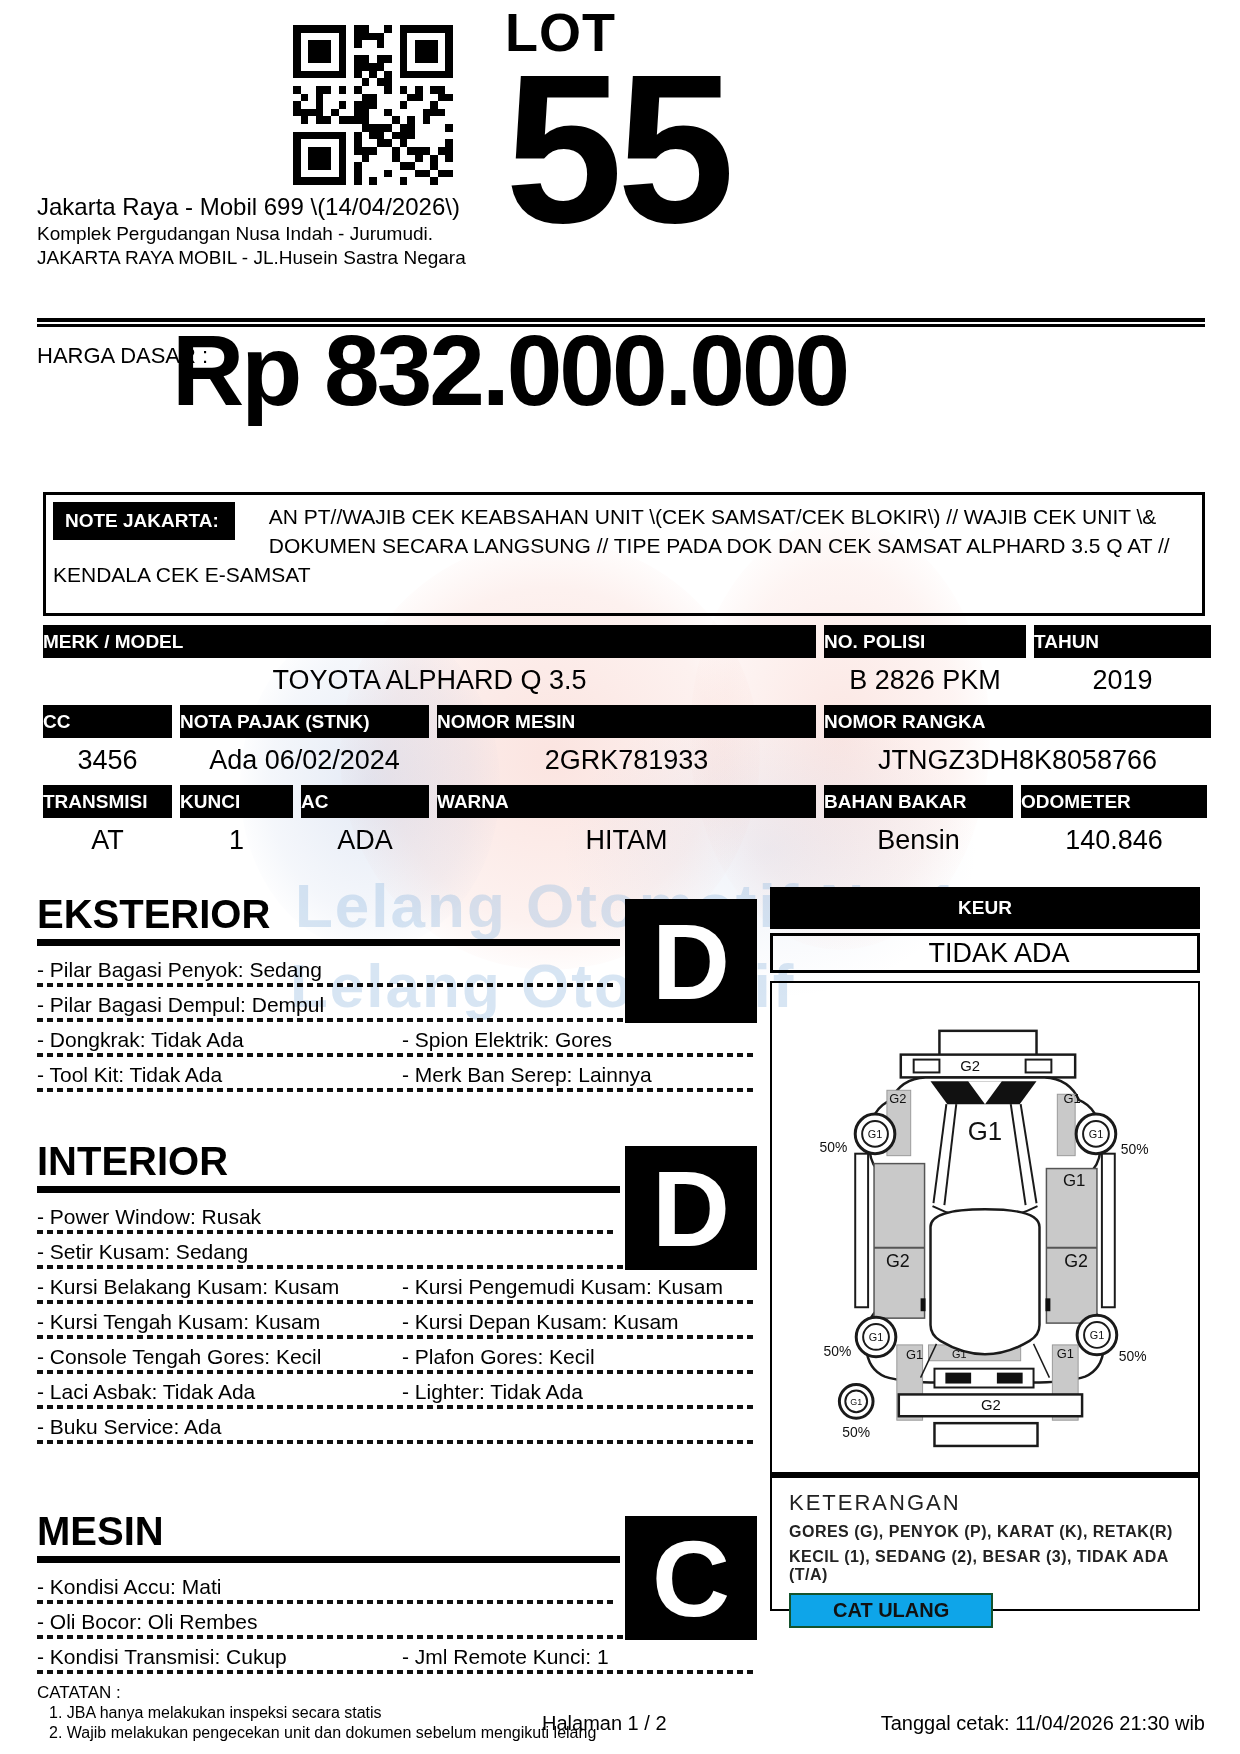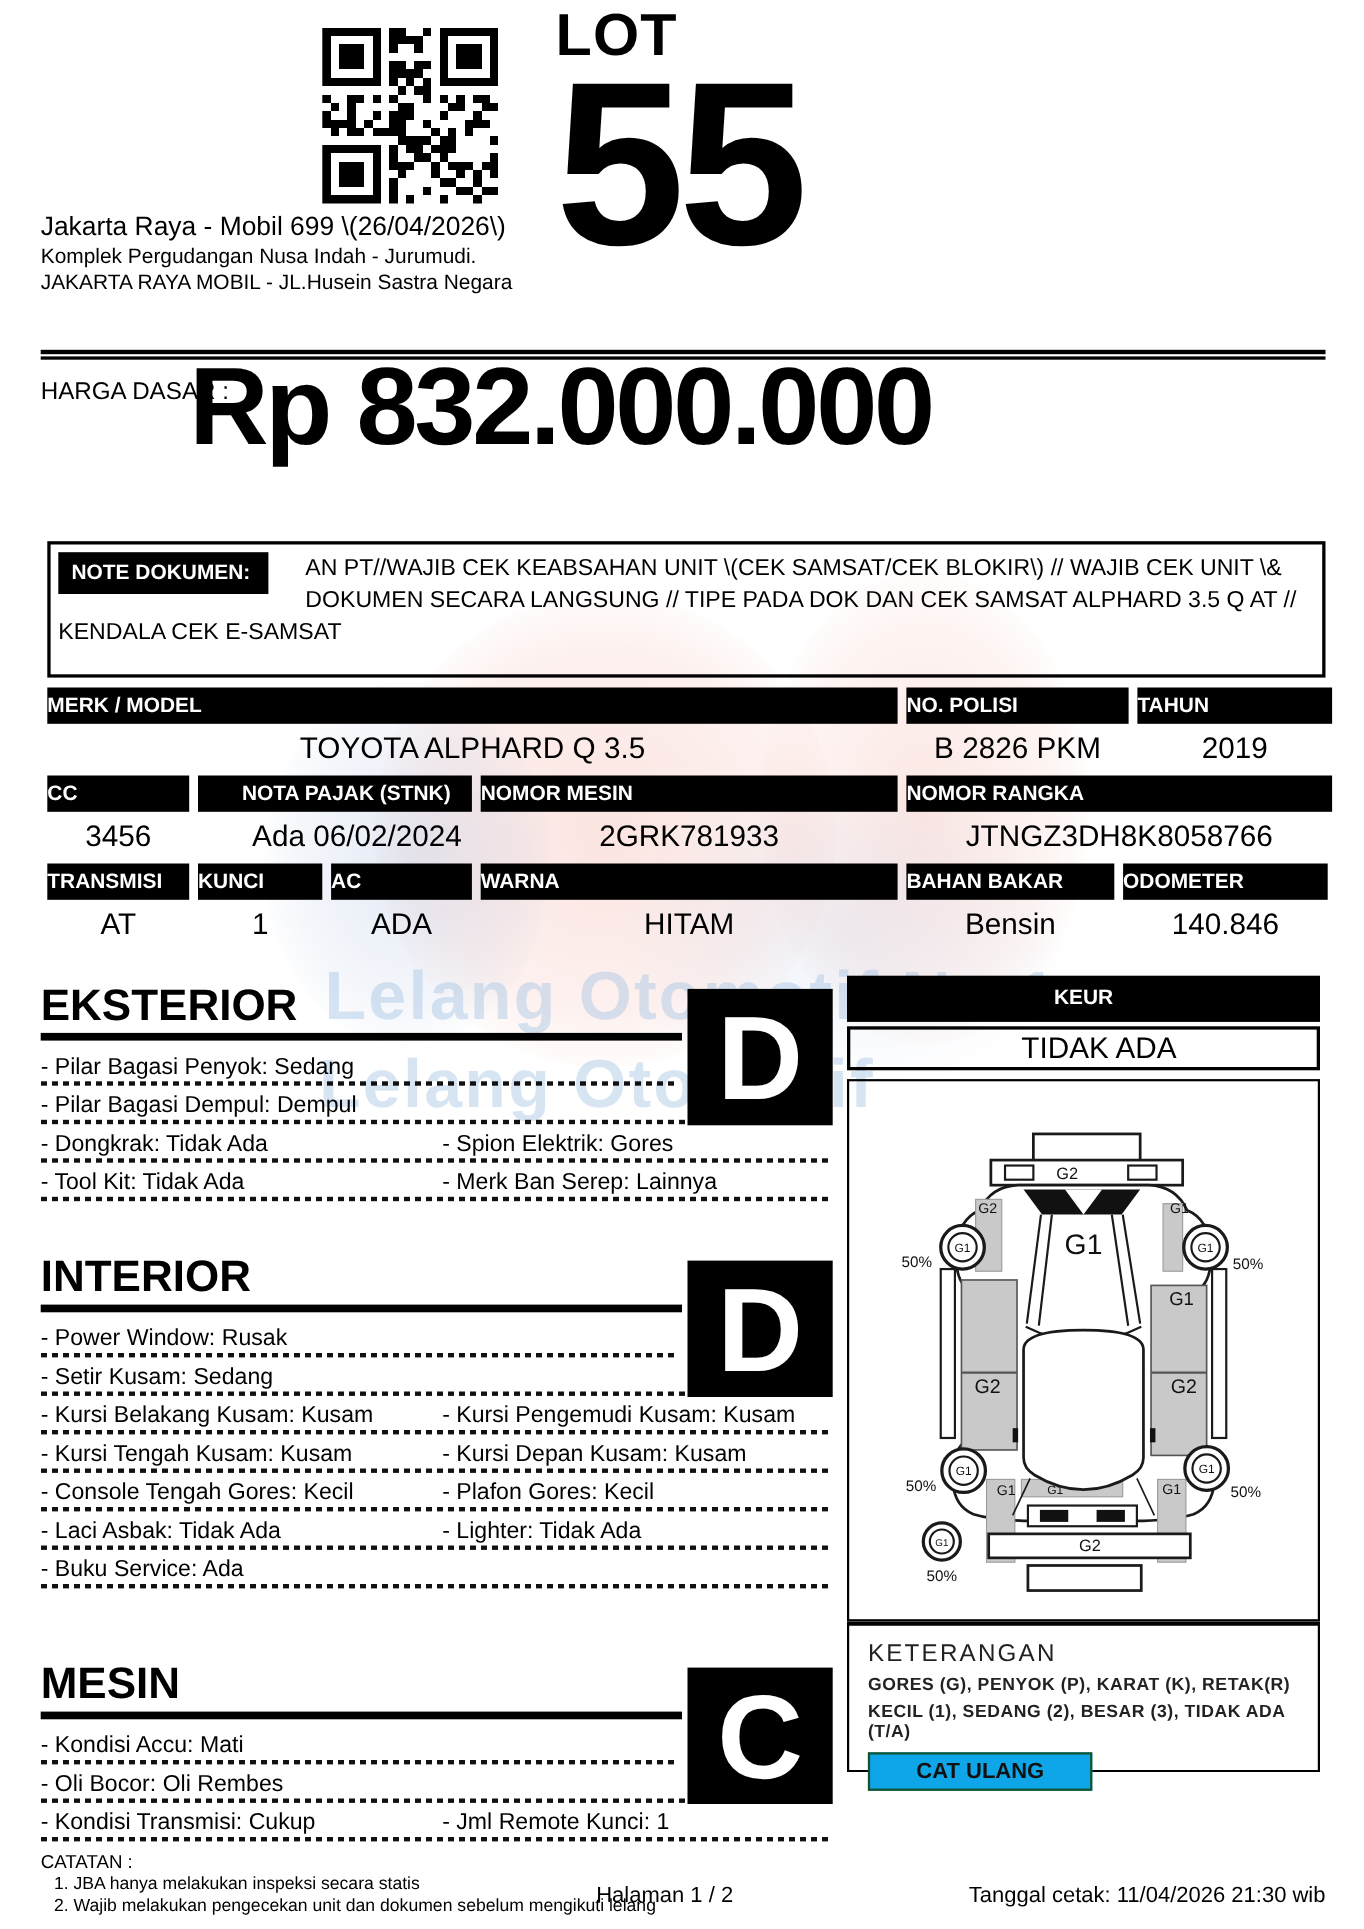--- a/index.html
+++ b/index.html
@@ -49,21 +49,21 @@
   .note-chip { float:left; background:#000; color:#fff; font-weight:bold; font-size:19px;
     padding:4px 16px 5px 12px; margin:0 34px 2px 0; }
 
   
   .spec-table { margin:9px 28px 0 43px; }
   .spec-row { display:flex; gap:8px; }
   .spec-row.hdr > div { background:#000; color:#fff; font-weight:bold; font-size:19px;
     height:33px; line-height:33px; text-align:left; }
   .spec-row.val > div { font-size:27px; height:47px; line-height:44px; text-align:center; }
   .w-a1{width:773px;} .w-a2{width:202px;} .w-a3{width:177px;}
-  .w-b1{width:129px;} .w-b2{width:249px;padding-left:40px;} .w-b3{width:379px;} .w-b4{width:387px;}
+  .w-b1{width:129px;} .w-b2{width:249px;} .w-b3{width:379px;} .w-b4{width:387px;}
   .w-c1{width:129px;} .w-c2{width:113px;} .w-c3{width:128px;} .w-c4{width:379px;} .w-c5{width:189px;} .w-c6{width:186px;}
 
   
   .main { display:flex; margin:0 35px 0 37px; align-items:flex-start; }
   .left-col { width:720px; }
   .right-col { width:430px; margin-left:13px; margin-top:22px; }
 
   .section { position:relative; }
   .sec-eksterior { margin-top:28px; }
   .sec-interior { margin-top:48px; }
@@ -242,39 +242,39 @@
             <rect x="2" y="2" width="3" height="3"></rect>
             <rect x="14" y="0" width="7" height="7"></rect>
             <rect x="15" y="1" width="5" height="5" fill="#fff"></rect>
             <rect x="16" y="2" width="3" height="3"></rect>
             <rect x="0" y="14" width="7" height="7"></rect>
             <rect x="1" y="15" width="5" height="5" fill="#fff"></rect>
             <rect x="2" y="16" width="3" height="3"></rect>
           </g>
         </svg>
       <div class="head-text">
-        <div class="auction-title">Jakarta Raya - Mobil 699 \(26/04/2026\)</div>
+        <div class="auction-title">Jakarta Raya - Mobil 699 \(14/04/2026\)</div>
         <div class="venue">Komplek Pergudangan Nusa Indah - Jurumudi.</div>
         <div class="venue">JAKARTA RAYA MOBIL - JL.Husein Sastra Negara</div>
       </div>
       <div class="lot-block">
         <div class="lot-label">LOT</div>
         <div class="lot-number">55</div>
       </div>
     </div>
 
     <div class="double-rule"></div>
 
     <div class="price-row">
       <div class="price-label">HARGA DASAR :</div>
       <div class="price-value">Rp 832.000.000</div>
     </div>
 
     <div class="note-box">
-      <span class="note-chip">NOTE DOKUMEN:</span>
+      <span class="note-chip">NOTE JAKARTA:</span>
       <span>AN PT//WAJIB CEK KEABSAHAN UNIT \(CEK SAMSAT/CEK BLOKIR\) // WAJIB CEK UNIT \&amp; DOKUMEN SECARA LANGSUNG // TIPE PADA DOK DAN CEK SAMSAT ALPHARD 3.5 Q AT // KENDALA CEK E-SAMSAT</span>
     </div>
 
     <div class="spec-table">
       <div class="spec-row hdr">
         <div class="w-a1">MERK / MODEL</div>
         <div class="w-a2">NO. POLISI</div>
         <div class="w-a3">TAHUN</div>
       </div>
       <div class="spec-row val">

